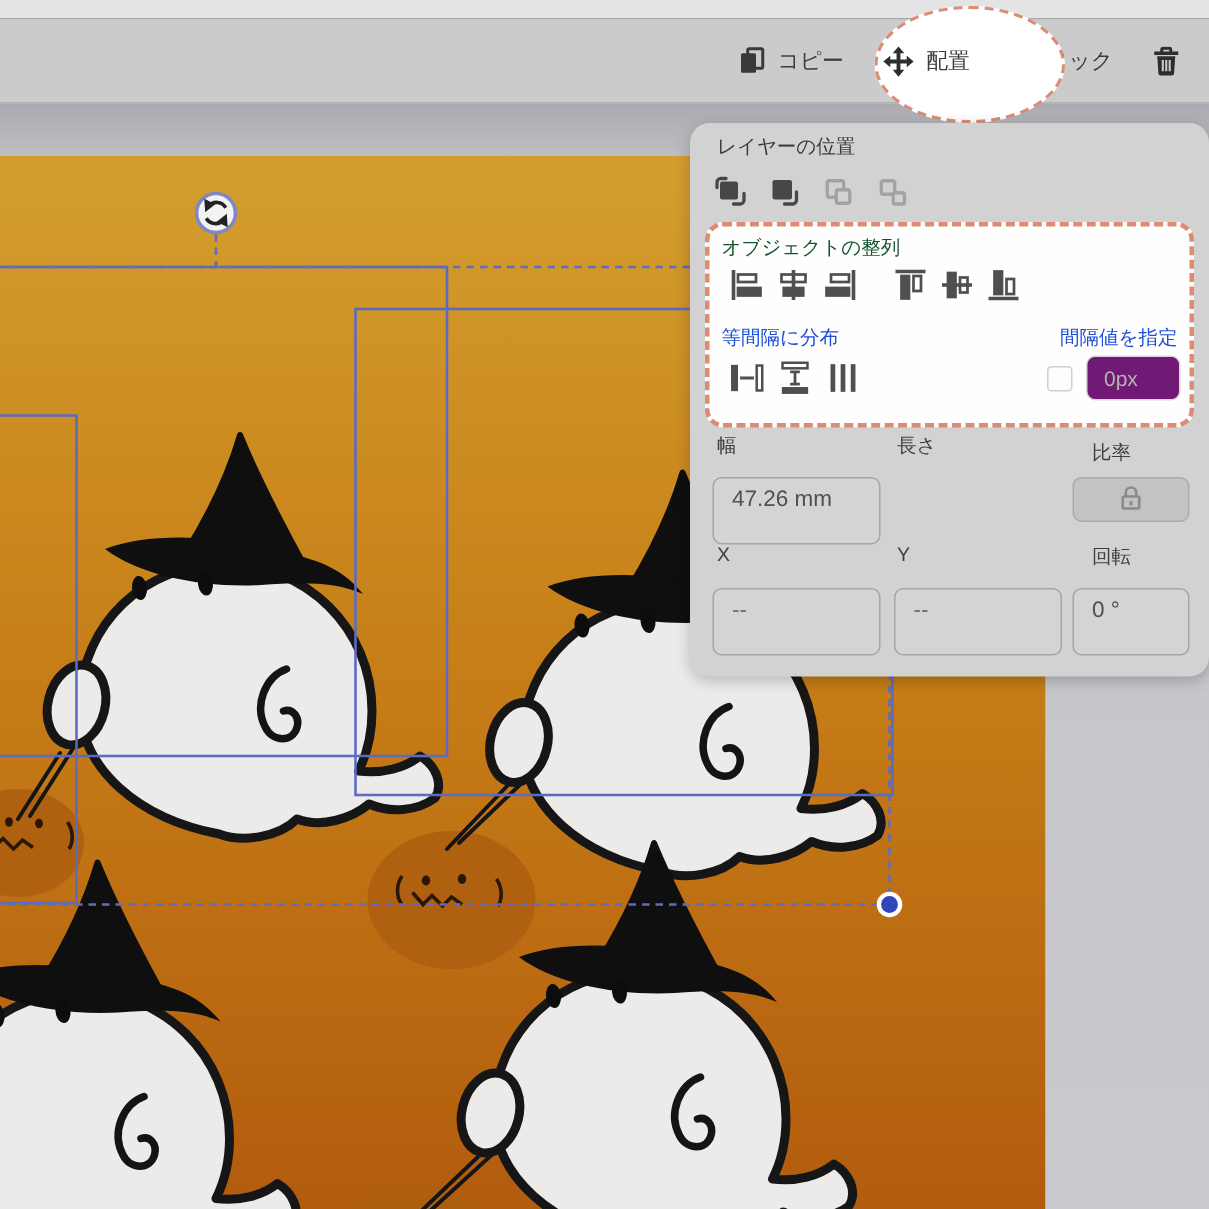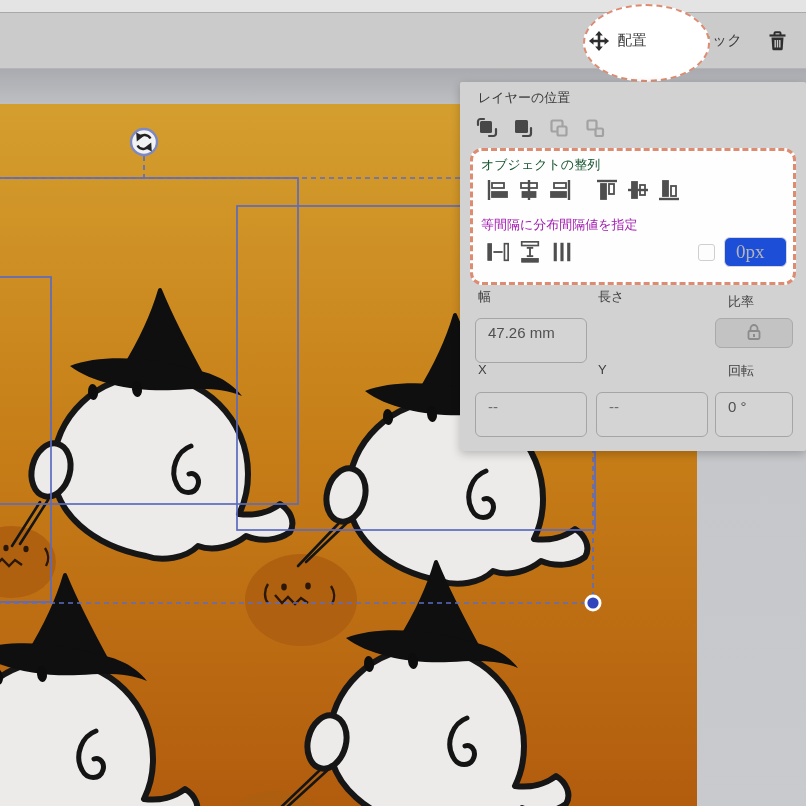--- a/index.html
+++ b/index.html
@@ -23,49 +23,58 @@
   .spot-ellipse{position:absolute;left:583px;top:4px;width:123px;height:74px;background:#fff;
     border:2.5px dashed #dd8c72;border-radius:50%;z-index:5;}
   .spot-notch{position:absolute;left:626px;top:58px;width:0;height:0;z-index:5;
     border-left:14px solid transparent;border-right:14px solid transparent;border-top:24px solid #fff;}
   
   .canvas{position:absolute;left:0;top:104px;width:697px;height:702px;}
   .canvas svg{display:block;}
   .sel-overlay{position:absolute;left:0;top:104px;width:697px;height:702px;pointer-events:none;}
   
   .panel{position:absolute;left:460px;top:82px;width:346px;height:369px;background:#d2d2d2;
-    border-radius:2px;box-shadow:0 3px 10px rgba(0,0,0,.22);z-index:8;}
+    border-radius:13px;box-shadow:0 3px 10px rgba(0,0,0,.22);z-index:8;}
   .panel .sec-title{position:absolute;left:18px;top:7px;font-size:13px;color:#3a3a3a;}
   .layer-icons{position:absolute;left:15px;top:34px;display:flex;gap:12px;}
   .icon-btn{width:24px;height:24px;border:none;background:transparent;padding:0;cursor:pointer;display:flex;align-items:center;justify-content:center;}
   .highlight-box{position:absolute;left:10px;top:66px;width:320px;height:131px;background:#fefefe;
     border:3px dashed #dd8c72;border-radius:12px;}
   .hl-title{position:absolute;left:8px;top:5px;font-size:13px;color:#14532d;}
   .align-icons{position:absolute;left:13px;top:27px;display:flex;align-items:center;}
   .align-icons .gap{width:16px;}
   .align-icons .icon-btn{margin-right:7px;}
-  .dist-row{position:absolute;left:8px;top:65px;right:8px;display:flex;font-size:13px;color:#a21caf;}
+  .dist-row{position:absolute;left:8px;top:65px;right:8px;display:flex;justify-content:space-between;font-size:13px;color:#1d4ed8;}
   .dist-icons{position:absolute;left:13px;top:89px;display:flex;gap:8px;align-items:center;}
   .spacing-ctrl{position:absolute;right:6px;top:86px;display:flex;align-items:center;gap:9px;}
   .spacing-checkbox{appearance:none;-webkit-appearance:none;width:17px;height:17px;background:#fdfdfd;
     border:1.5px solid #cfcfcf;border-radius:3px;margin:0;cursor:pointer;}
-  .spacing-input{width:50px;height:28px;background:#1d4ed8;border:1.5px solid #d8d8d8;border-radius:6px;
-    font-family:Liberation Serif, serif;font-size:19px;color:#b5b5b5;padding:0 0 0 11px;}
+  .spacing-input{width:50px;height:28px;background:#701a75;border:1.5px solid #d8d8d8;border-radius:6px;
+    font-family:Liberation Sans, sans-serif;font-size:14px;color:#b5b5b5;padding:0 0 0 11px;}
   .fld-label{position:absolute;font-size:13px;color:#3f3f3f;}
   .fld-input{position:absolute;width:98px;height:27px;background:#d4d4d4;border:1.5px solid #a5a5a5;border-radius:6px;
     font-family:inherit;font-size:15px;color:#505050;padding:0 0 16px 12px;}
   .ratio-btn{position:absolute;left:255px;top:236px;width:78px;height:30px;background:#c3c3c3;
     border:1.5px solid #aaaaaa;border-radius:6px;cursor:pointer;display:flex;align-items:center;justify-content:center;}
 </style>
 </head>
 <body>
 
 <div class="titlebar"></div>
 <div class="toolbar">
   <div class="toolbar-inner">
+    <button class="tb-btn">
+      <span>
+          <svg width="19" height="19" viewBox="0 0 19 19">
+            <rect x="6.5" y="1.5" width="10" height="13" rx="1" fill="none" stroke="#3a3a3a" stroke-width="2"></rect>
+            <rect x="2" y="4.5" width="10" height="13" rx="1" fill="#3a3a3a"></rect>
+          </svg>
+        </span>
+      <span>コピー</span>
+    </button>
     <button class="tb-btn arrange">
       <span>
           <svg width="22" height="22" viewBox="0 0 24 24">
             <path d="M12,1 L16.2,6 L13.4,6 L13.4,10.6 L18,10.6 L18,7.8 L23,12 L18,16.2 L18,13.4 L13.4,13.4 L13.4,18 L16.2,18 L12,23 L7.8,18 L10.6,18 L10.6,13.4 L6,13.4 L6,16.2 L1,12 L6,7.8 L6,10.6 L10.6,10.6 L10.6,6 L7.8,6 Z" fill="#2e2e2e"></path>
           </svg>
         </span>
       <span>配置</span>
     </button>
     <button class="tb-btn">
       <span>

